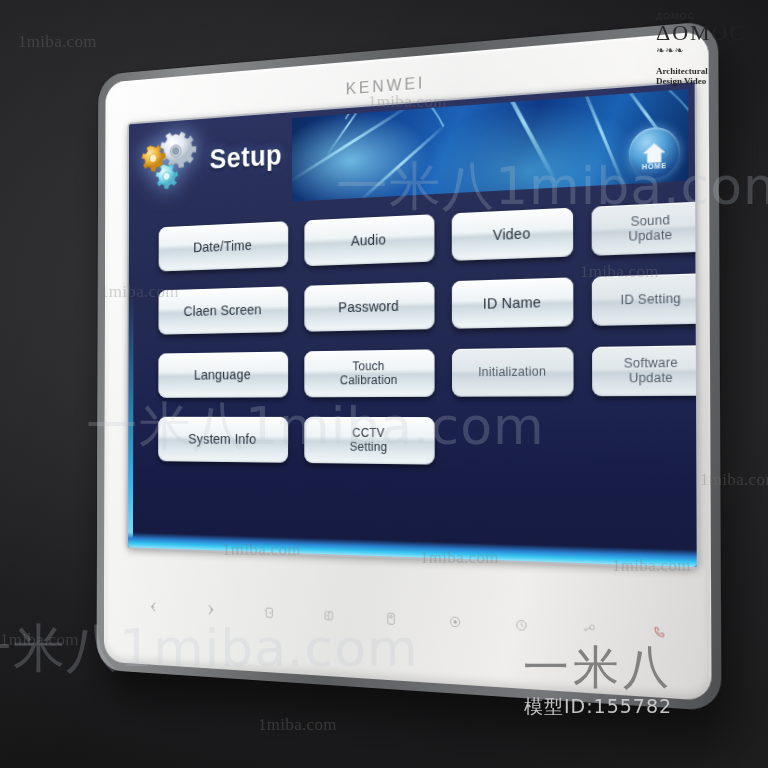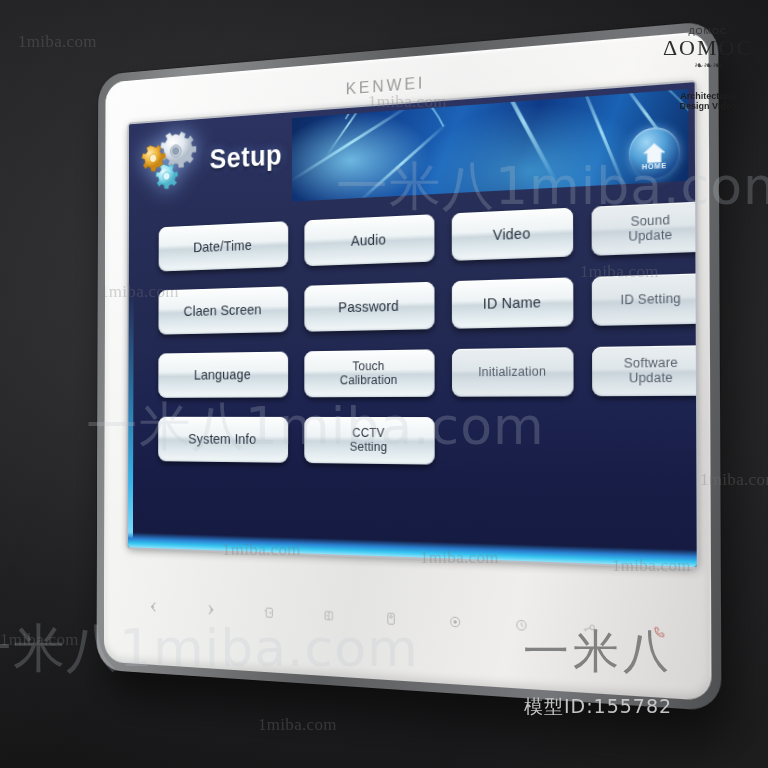--- a/index.html
+++ b/index.html
@@ -299,34 +299,34 @@
   }
   #id-cn {
     font-family: "DejaVu Sans", sans-serif;
     font-size: 46px;
     color: rgba(120,120,122,.92);
     line-height: 1;
     letter-spacing: 4px;
     margin-top: 11px;
   }
   #id-num {
-    margin-top: 20px;
+    margin-top: 4px;
     font-family: "DejaVu Sans", sans-serif;
     font-size: 19px;
     color: rgba(205,205,207,.95);
     letter-spacing: 1px;
   }
 
   
   #studio-logo {
     position: absolute;
     right: 8px;
-    top: 27px;
+    top: 12px;
     width: 104px;
-    text-align: center;
+    text-align: left;
     z-index: 60;
     color: rgba(40,40,40,.92);
     pointer-events: none;
   }
   #studio-word {
     font-family: "Liberation Serif", serif;
     font-size: 22px;
     letter-spacing: 2px;
     line-height: 1;
     color: rgba(35,35,35,.95);
@@ -337,22 +337,22 @@
     color: rgba(45,45,45,.9);
     line-height: 1.1;
   }
   #studio-flourish {
     font-size: 11px;
     color: rgba(45,45,45,.85);
     line-height: 1;
     margin-top: 1px;
   }
   #studio-sub {
-    margin-top: 20px;
-    font-family: Liberation Sans, sans-serif;
+    margin-top: 10px;
+    font-family: Liberation Serif, serif;
     font-weight: bold;
     font-size: 9px;
     line-height: 1.15;
     color: rgba(30,30,30,.95);
   }
 </style>
 </head>
 <body>
 
 <div id="stage">

